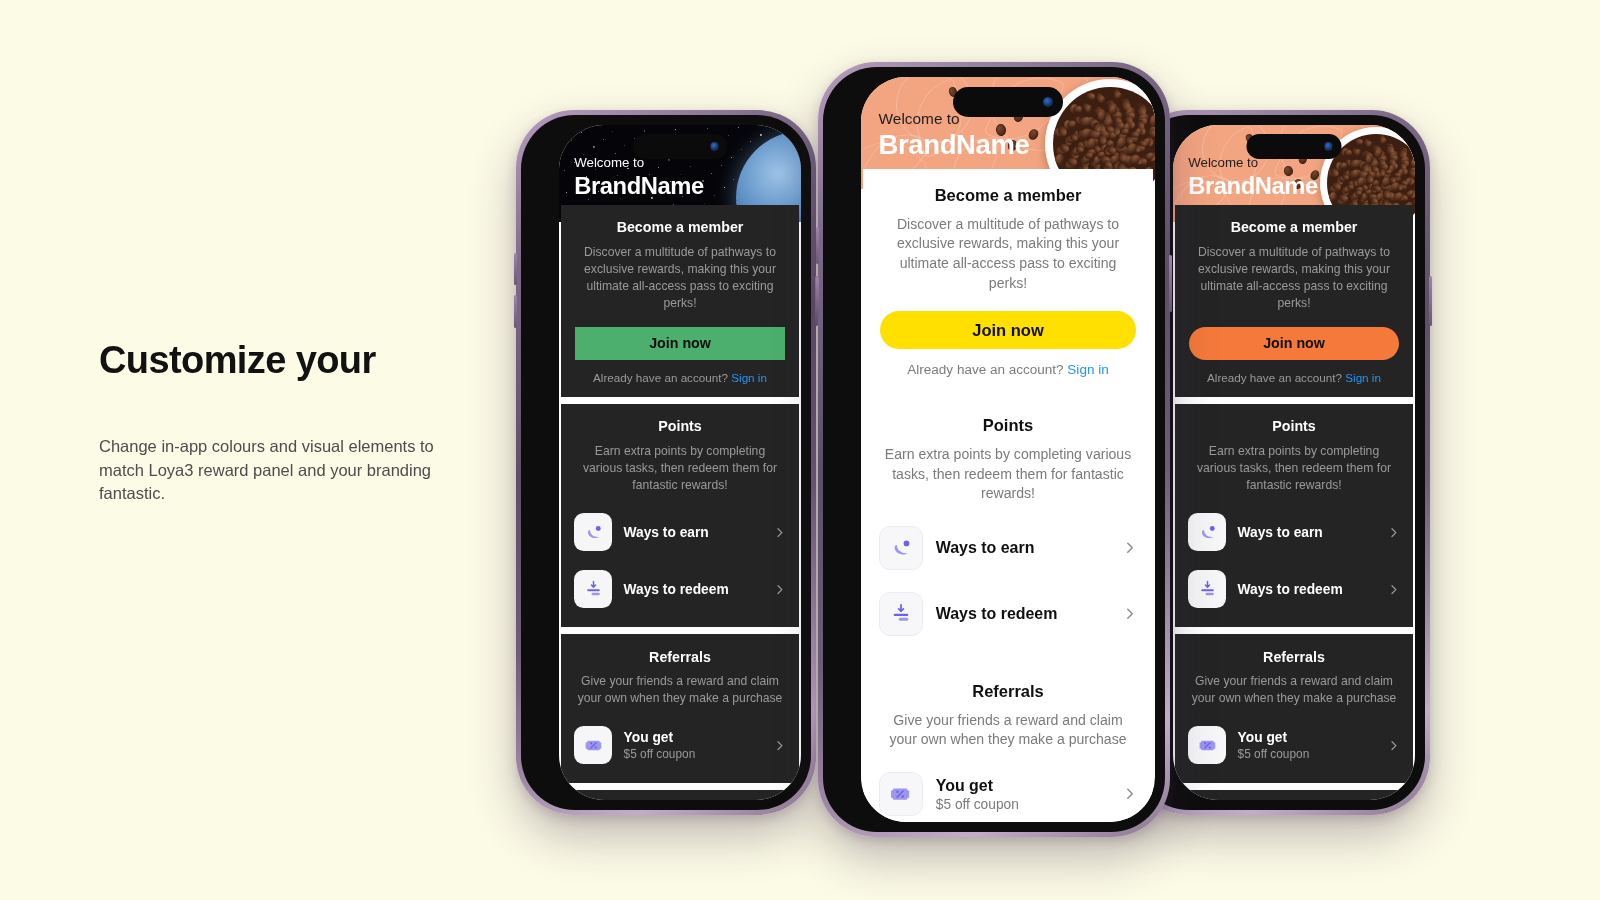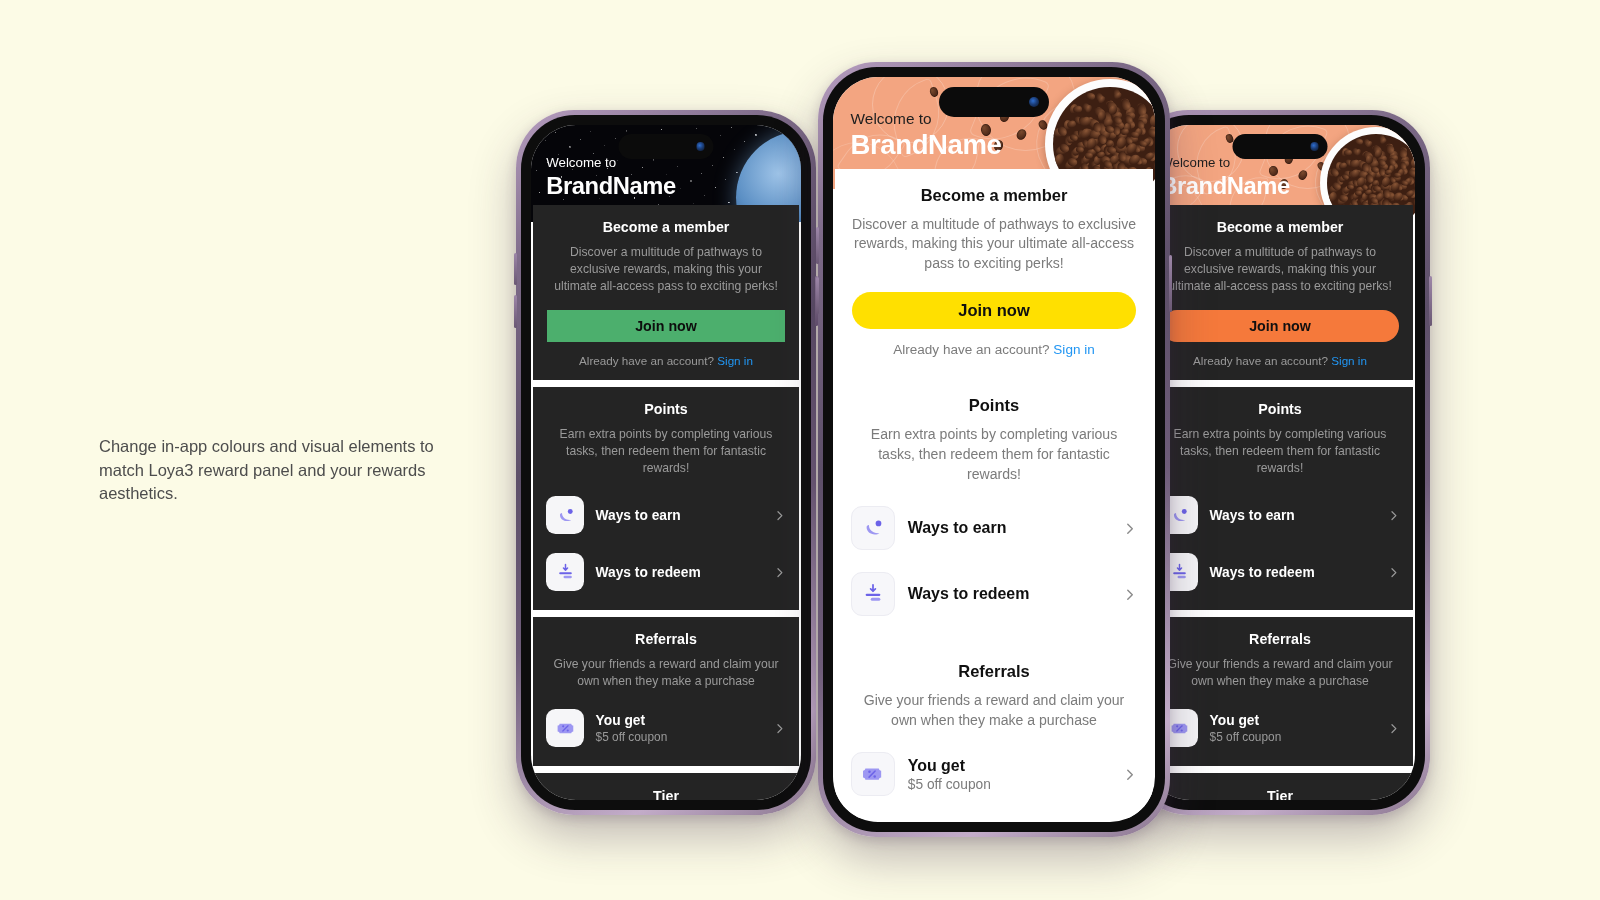--- a/index.html
+++ b/index.html
@@ -30,21 +30,21 @@
     padding: 5px;
     box-shadow: 0 22px 46px rgba(60,40,70,.30), 0 4px 12px rgba(60,40,70,.18);
   }
   .frame-inner {
     position: absolute; inset: 5px; border-radius: 54px;
     background: #0d0d0d;
     padding: 10px;
   }
   .screen {
     position: absolute; inset: 10px; border-radius: 45px;
-    overflow: hidden; background: #fff;
+    overflow: hidden; background: #fff; margin-left: 28px;
   }
   .btn-side {
     position: absolute; width: 3px; border-radius: 2px;
     background: linear-gradient(180deg,#9d86a8,#6a5874);
   }
 
   
   .hero { position: relative; width: 100%; overflow: hidden; }
   .hero-coffee { background: #F3A581; }
   .hero-space  { background: #050509; }
@@ -110,23 +110,23 @@
   }
   .sheen { position: absolute; inset: 0; pointer-events: none; border-radius: 45px; }
 </style>
 </head>
 <body>
 
 <div id="stage">
 
   <div id="copy">
     <h1>
-      <br>
+      <span>Customize your</span><br>
     </h1>
-    <p>Change in-app colours and visual elements to match Loya3 reward panel and your rewards aesthetics.</p>
+    <p>Change in-app colours and visual elements to match Loya3 reward panel and your branding fantastic.</p>
   </div>
 
   <div id="phones">
       <div class="phone" style="left: 516px; top: 110px; width: 300px; height: 705px; z-index: 2;">
     <div class="frame">
       <div class="frame-inner">
         <div class="screen t-dark">
 
           <div class="island" style="left:50%;transform:translateX(-50%);top:8.549999999999999px;width:95px;height:25.65px;padding-right:8.549999999999999px;">
             <span class="lens" style="width:8.549999999999999px;height:8.549999999999999px;"></span>

